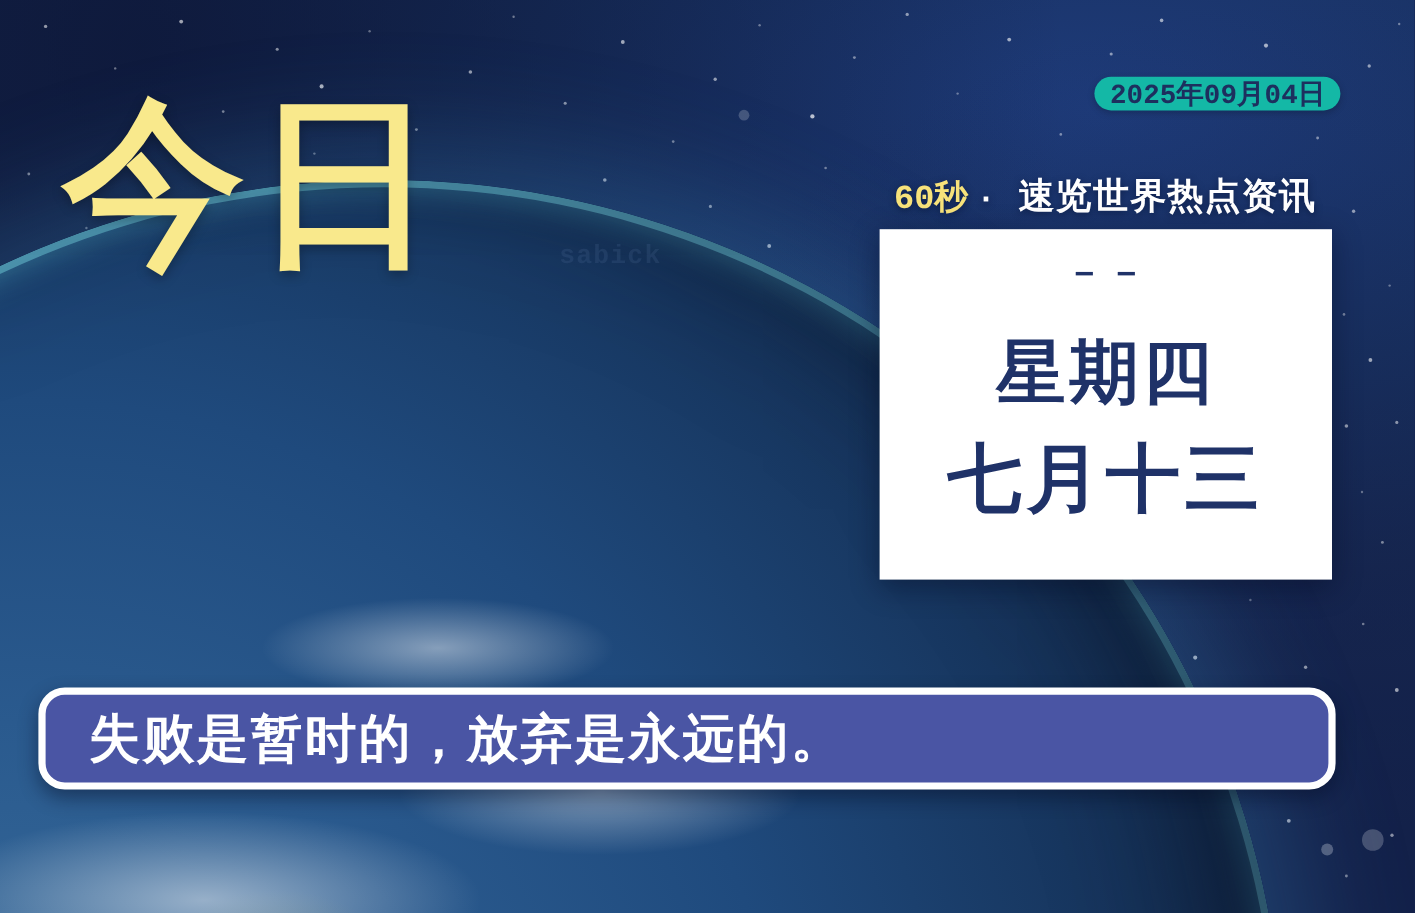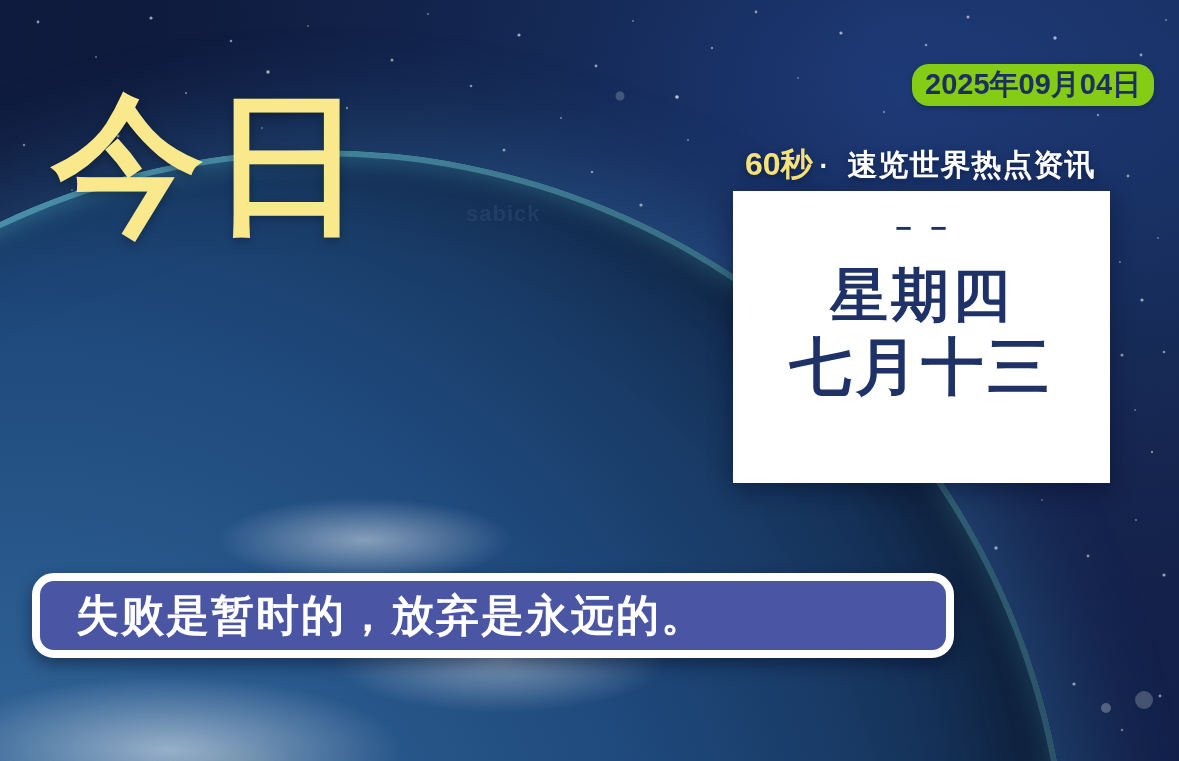--- a/index.html
+++ b/index.html
@@ -5,21 +5,21 @@
   html, body {
     margin: 0;
     padding: 0;
     background: #0d1b3e;
   }
   .poster {
     position: relative;
     width: 1179px;
     height: 761px;
     overflow: hidden;
-    font-family: Liberation Sans, sans-serif;
+    font-family: Liberation Mono, monospace;
     background: #16285c;
   }
 
   
   .space {
     position: absolute;
     inset: 0;
     background:
       radial-gradient(ellipse 110% 80% at 78% 12%, #1e3b7a 0%, #18305f 38%, #16264d 65%, #121f43 100%);
   }
@@ -132,46 +132,46 @@
     color: #ffffff;
     letter-spacing: 4px;
     text-shadow: 0 4px 14px rgba(10,25,60,0.45);
   }
 
   
   .date-badge {
     position: absolute;
     left: 912px;
     top: 64px;
-    height: 42px;
+    height: 28px;
     padding: 0 13px;
     display: flex;
     align-items: center;
-    background: #84cc16;
+    background: #14b8a6;
     border-radius: 17px;
-    font-size: 29px;
+    font-size: 23px;
     font-weight: 700;
     color: #1d2f5e;
     letter-spacing: 0px;
     white-space: nowrap;
     box-shadow: 0 2px 6px rgba(0,0,0,0.22);
   }
 
   
   .tagline {
     position: absolute;
     left: 745px;
     top: 143px;
     display: flex;
     align-items: baseline;
     white-space: nowrap;
     text-shadow: 0 2px 6px rgba(5,15,45,0.55);
   }
   .tagline .secs {
-    font-size: 32px;
+    font-size: 28px;
     font-weight: 900;
     color: #f7e27a;
     letter-spacing: 0px;
   }
   .tagline .dot {
     font-size: 27px;
     font-weight: 900;
     color: #ffffff;
     margin: 0 5px 0 7px;
   }
@@ -207,46 +207,46 @@
     white-space: nowrap;
     display: flex;
     align-items: center;
     gap: 4px;
   }
   .issue .dash {
     font-size: 30px;
     font-weight: 800;
   }
   .weekday {
-    margin-top: 18px;
+    margin-top: 39px;
     font-size: 58px;
     font-weight: 900;
     color: #1f3268;
     letter-spacing: 3px;
     line-height: 1;
   }
   .lunar {
-    margin-top: 12px;
+    margin-top: 28px;
     font-size: 62px;
     font-weight: 900;
     color: #1f3268;
     letter-spacing: 4px;
     line-height: 1;
   }
 
   
   .quote-banner {
     position: absolute;
     left: 32px;
     top: 573px;
-    width: 922px;
+    width: 1081px;
     height: 85px;
     box-sizing: border-box;
     background: #4a55a4;
-    border: 8px solid #ffffff;
+    border: 6px solid #ffffff;
     border-radius: 22px;
     display: flex;
     align-items: center;
     box-shadow: 0 7px 16px rgba(5,12,35,0.45);
   }
   .quote-text {
     margin-left: 36px;
     font-size: 43px;
     font-weight: 800;
     color: #ffffff;

